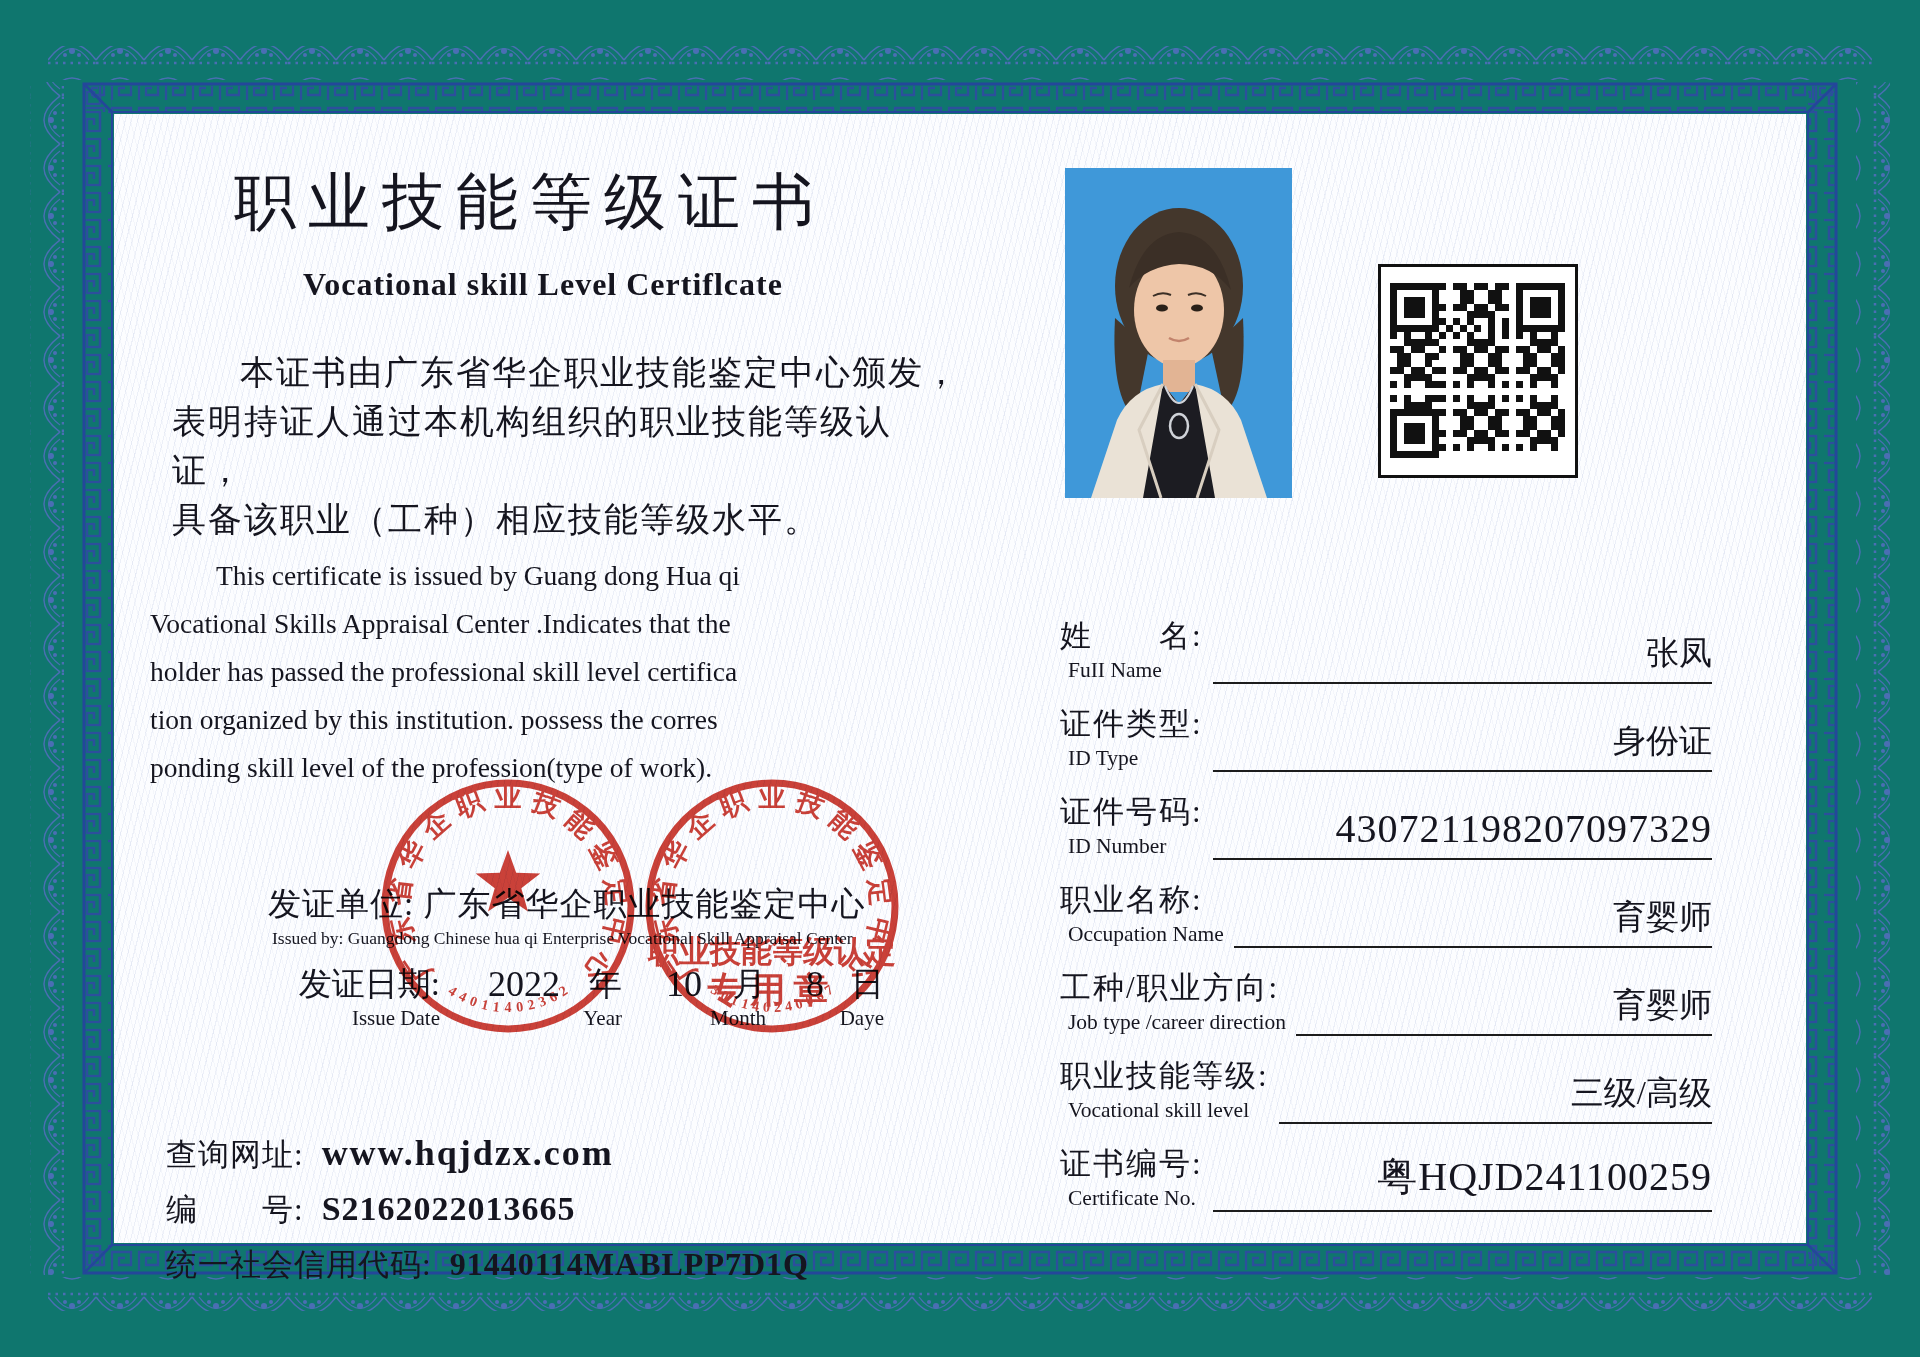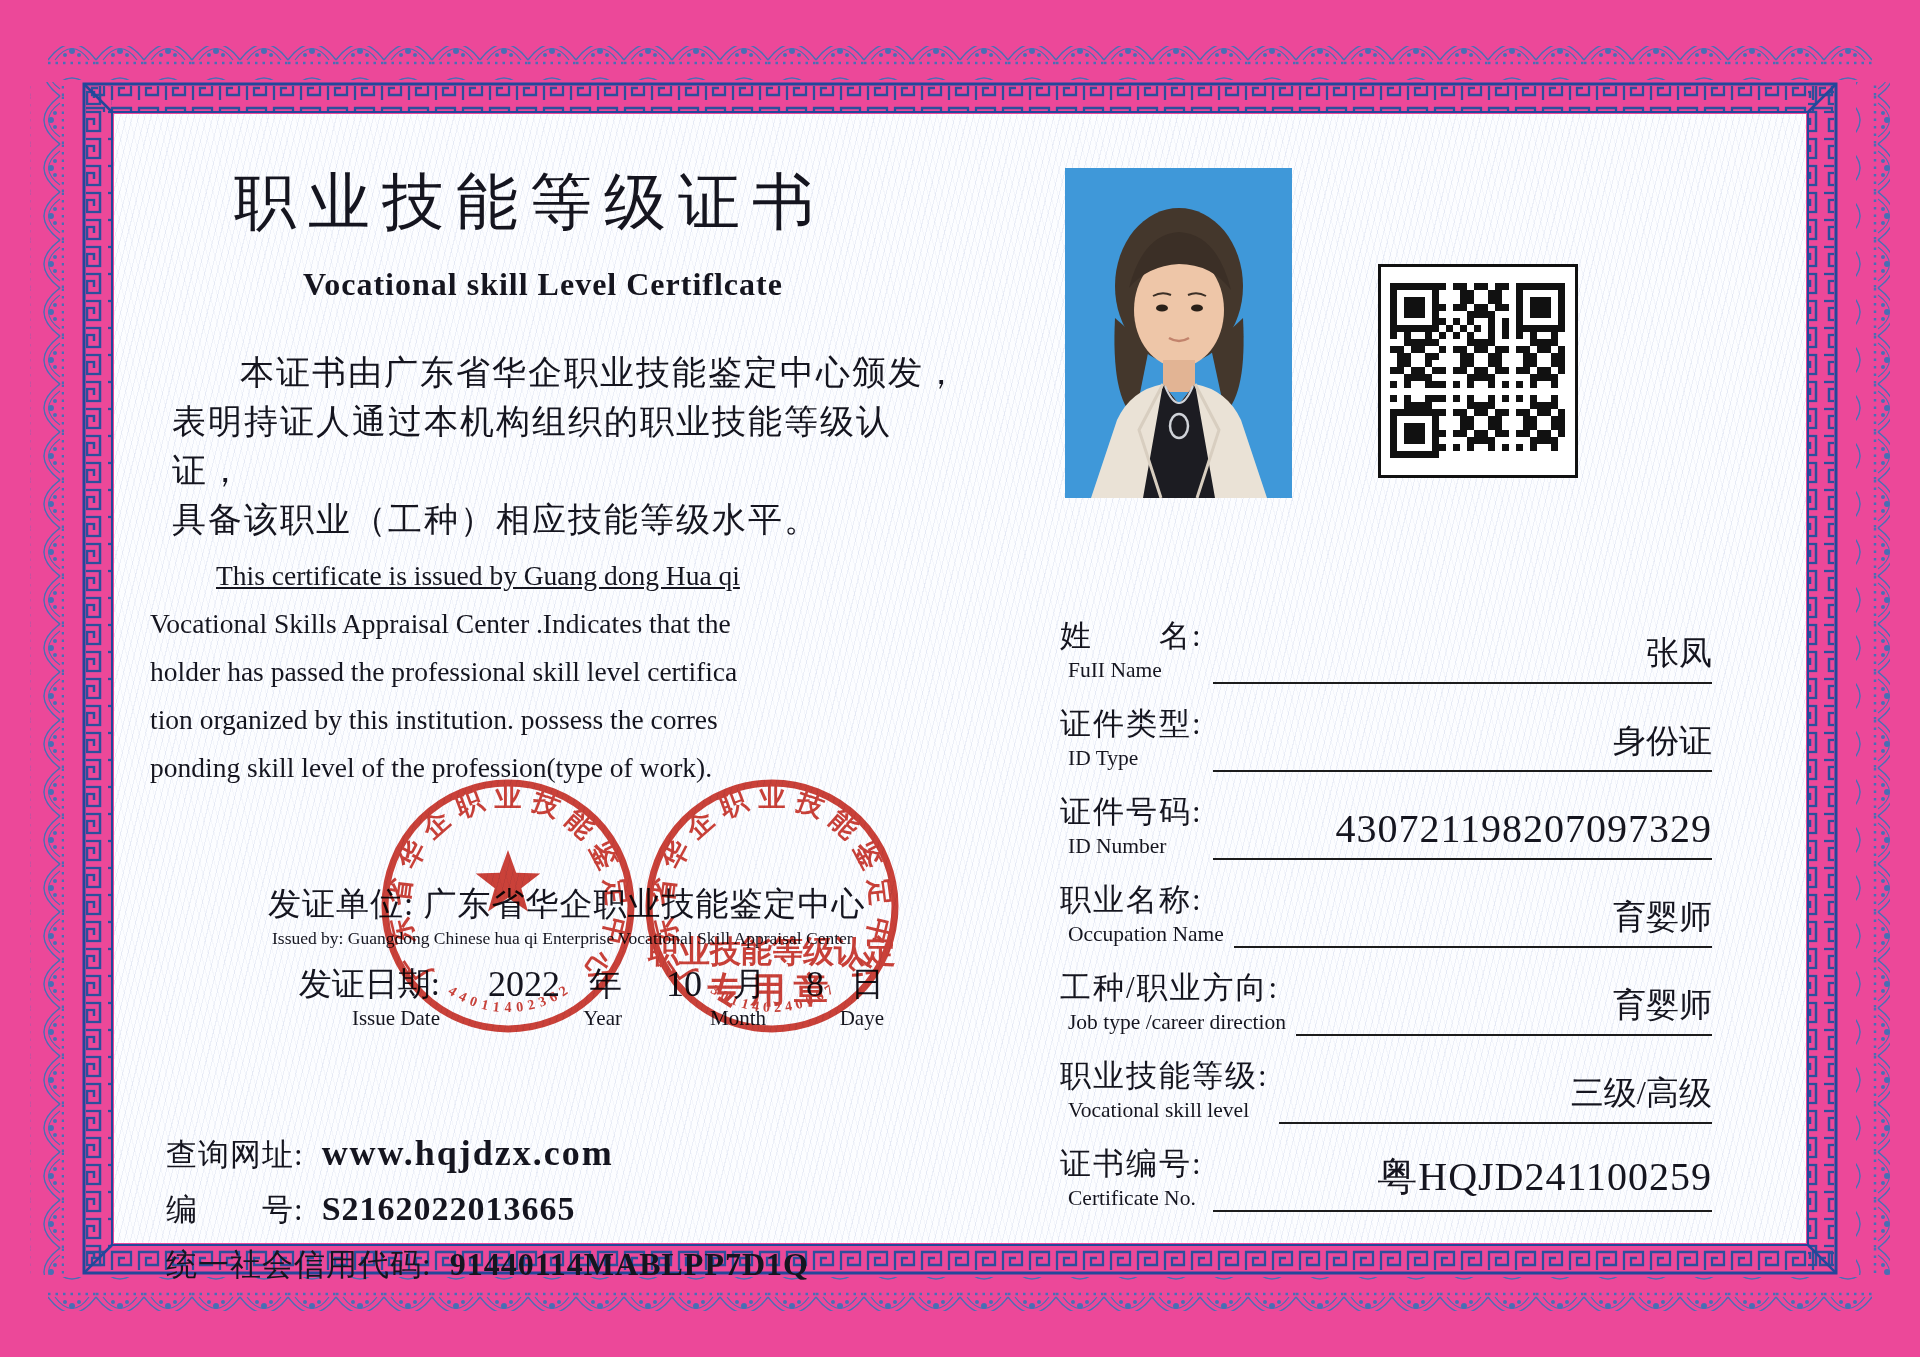--- a/index.html
+++ b/index.html
@@ -1,33 +1,33 @@
 <!DOCTYPE html>
 <html><head>
 <meta charset="utf-8">
 <style>
   html,body{margin:0;padding:0;background:#e8e8e8;}
-  .page{position:relative;width:1920px;height:1357px;background:#ec4899;overflow:hidden;
+  .page{position:relative;width:1920px;height:1357px;background:#0f766e;overflow:hidden;
         font-family:"Liberation Serif","DejaVu Serif",serif;color:#15151f;}
   .border-svg{position:absolute;left:0;top:0;z-index:1;}
   .cert-inner{position:absolute;left:114px;top:114px;width:1692px;height:1129px;z-index:1;
       background:
         repeating-linear-gradient(104deg, rgba(96,120,185,0.10) 0 1px, rgba(255,255,255,0) 1px 6px),
         repeating-linear-gradient(76deg, rgba(96,120,185,0.05) 0 1px, rgba(255,255,255,0) 1px 7px),
         #fcfdff;}
   .content{position:absolute;left:0;top:0;width:1920px;height:1357px;z-index:2;}
   .abs{position:absolute;}
 
   .title{left:150px;top:160px;width:760px;text-align:center;font-size:62px;letter-spacing:12px;font-weight:500;}
   .subtitle{left:163px;top:266px;width:760px;text-align:center;font-size:32px;letter-spacing:1px;font-weight:bold;}
 
   .zh-para{left:152px;top:348px;width:790px;font-size:34px;line-height:49px;letter-spacing:2px;margin-left:20px;}
   .zh-para .indent{text-indent:2em;}
   .en-para{left:150px;top:552px;width:790px;font-size:27.5px;line-height:48px;}
-  .en-para .indent{text-indent:66px;text-decoration:underline;}
+  .en-para .indent{text-indent:66px;}
 
   .issuer-zh{left:268px;top:882px;font-size:33px;letter-spacing:1px;}
   .issuer-en{left:272px;top:928px;font-size:17.5px;}
 
   .date-row{left:268px;top:962px;display:flex;align-items:flex-start;}
   .date-part{text-align:right;}
   .date-part .v{font-size:33px;line-height:44px;}
   .date-part .num{font-size:36px;}
   .date-part .s{font-size:21px;line-height:24px;}
 

